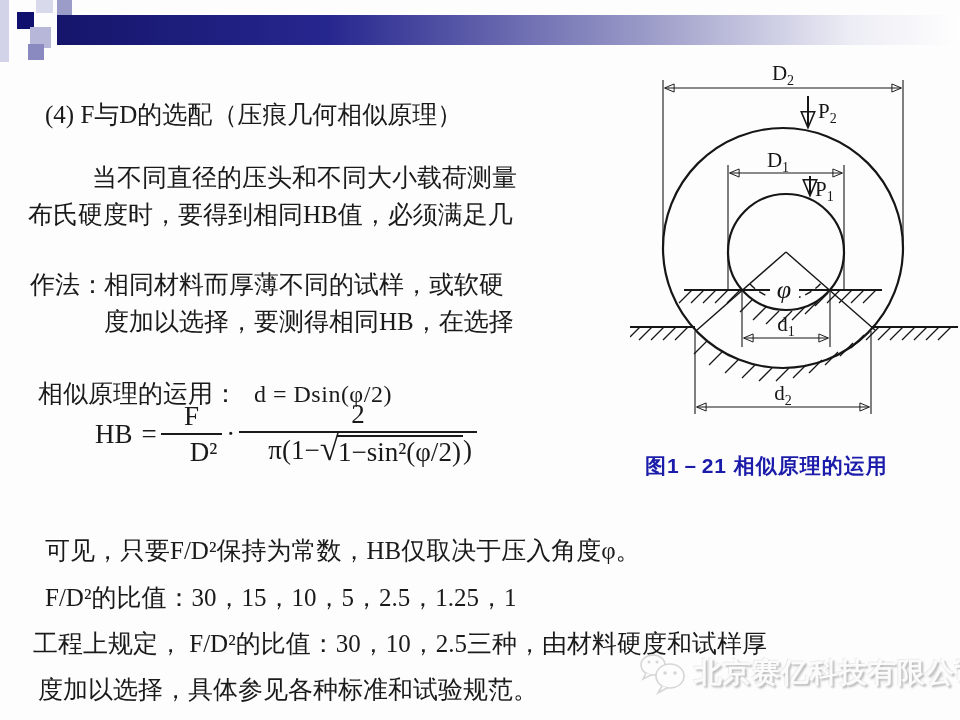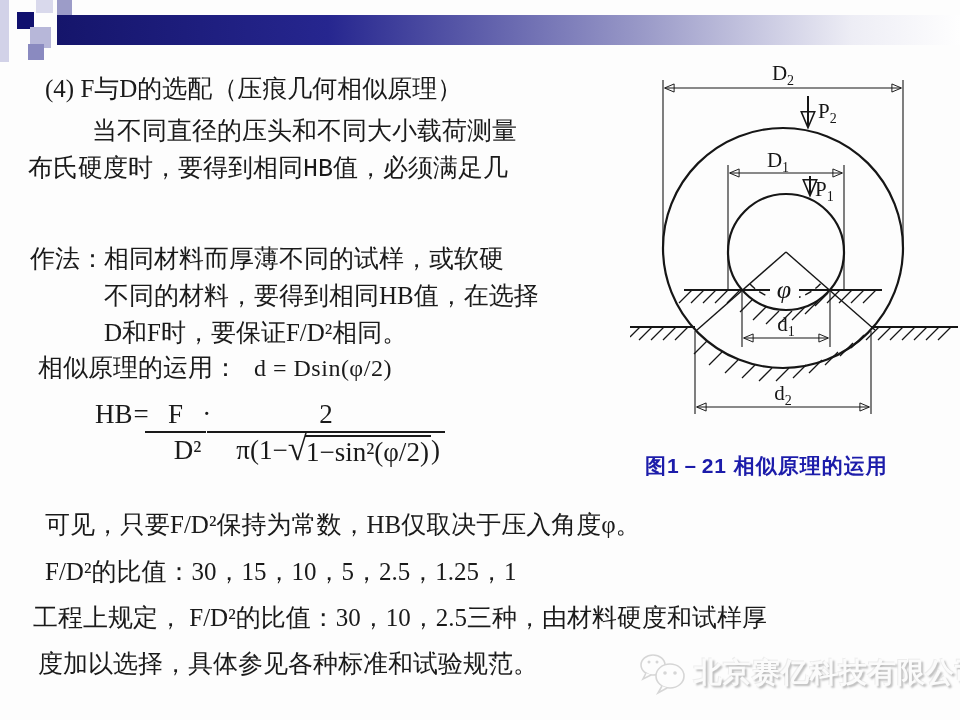--- a/index.html
+++ b/index.html
@@ -13,34 +13,34 @@
   .sq-pale-top{left:36px;top:0;width:17px;height:13px;background:#d9d9ec;}
   .sq-med-top{left:57px;top:0;width:15px;height:15px;background:#9c9cc8;}
   .sq-dark{left:17px;top:12px;width:17px;height:17px;background:#10106e;}
   .sq-light{left:30px;top:27px;width:21px;height:21px;background:#b7b7d9;}
   .sq-med{left:28px;top:44px;width:16px;height:16px;background:#8a8ac0;}
   .title-bar{
     position:absolute;left:57px;top:15px;width:903px;height:30px;
     background:linear-gradient(to right,#15156b 0%,#26268f 30%,#9a9ac8 65%,#ededf5 88%,#fefefe 100%);
   }
   
-  .t{position:absolute;font-size:25px;line-height:37px;white-space:nowrap;}
+  .t{position:absolute;font-size:25px;line-height:37px;white-space:nowrap;margin-top:26px;}
   .page-title{left:45px;top:70px;font-size:25px;}
-  .intro{left:28px;top:114px;white-space:normal;width:562px;font-family:Liberation Mono, monospace;}
+  .intro{left:28px;top:133px;white-space:normal;width:562px;}
   .intro .ind{text-indent:64px;}
   .method-label{left:30px;top:240px;}
   .method-body{left:104px;top:240px;}
   .principle{left:38px;top:349px;}
   .principle .math{font-size:24px;margin-left:16px;letter-spacing:0.5px;}
   .c1{left:45px;top:506px;}
   .c2{left:45px;top:553px;}
   .c3{left:33px;top:599px;}
   .c4{left:38px;top:645px;}
   
-  .hb{position:absolute;left:95px;top:399px;display:flex;gap:1px;font-size:27px;}
+  .hb{position:absolute;left:95px;top:399px;display:flex;align-items:center;gap:9px;font-size:27px;}
   .frac{display:inline-flex;flex-direction:column;align-items:center;}
   .frac .num{display:block;width:100%;text-align:center;border-bottom:2px solid #1a1a1a;padding:0 5px 1px;}
   .frac .den{padding-top:2px;margin-left:24px;}
   .den-row{display:inline-flex;align-items:flex-start;white-space:nowrap;}
   .sqrt{display:inline-flex;align-items:flex-start;}
   .rad{font-size:1.3em;line-height:1;transform:translateY(-4px);margin-right:-2px;}
   .radicand{border-top:2px solid #1a1a1a;padding:0 2px 0 1px;}
   
   .figure{position:absolute;left:630px;top:55px;}
   .figure line,.figure circle,.figure path{stroke:#161616;fill:none;}
@@ -70,22 +70,21 @@
   <div class="t page-title">(4) F与D的选配（压痕几何相似原理）</div>
 
   <div class="t intro">
     <div class="ind">当不同直径的压头和不同大小载荷测量</div>
     <div>布氏硬度时，要得到相同HB值，必须满足几</div>
   </div>
 
   <div class="t method-label">作法：</div>
   <div class="t method-body">
     <div>相同材料而厚薄不同的试样，或软硬</div>
-    <div>不同的材料，要得到相同HB值，在选择</div>
-    <div>D和F时，要保证F/D²相同。</div>
+    <div>度加以选择，要测得相同HB，在选择</div>
   </div>
 
   <div class="t principle">
     <span>相似原理的运用：</span><span class="math">d = Dsin(φ/2)</span>
   </div>
 
   <div class="hb">
     <span>HB</span>
     <span>=</span>
     <span class="frac">

